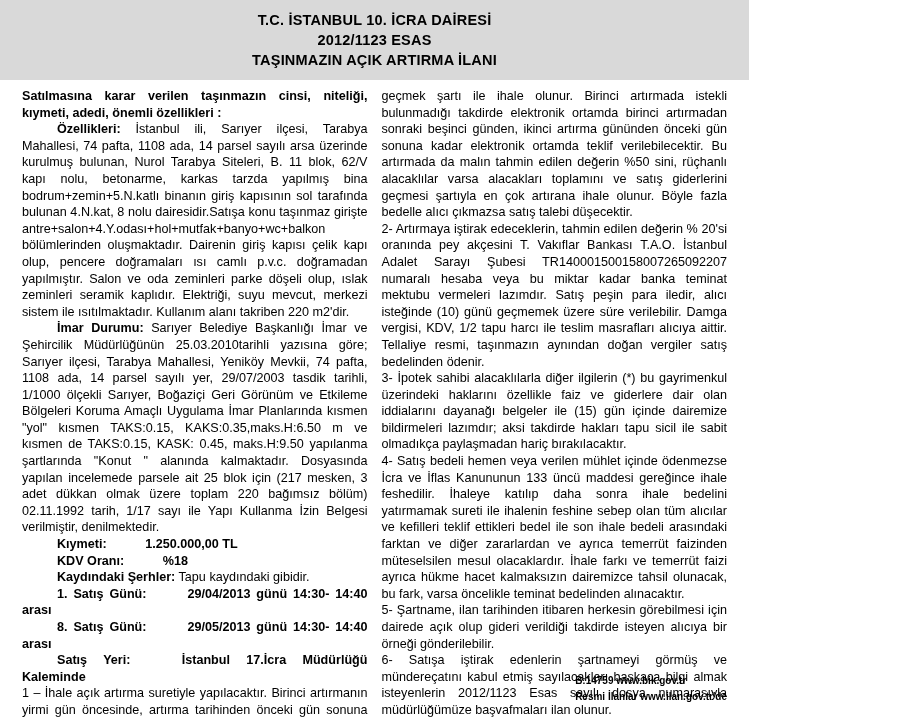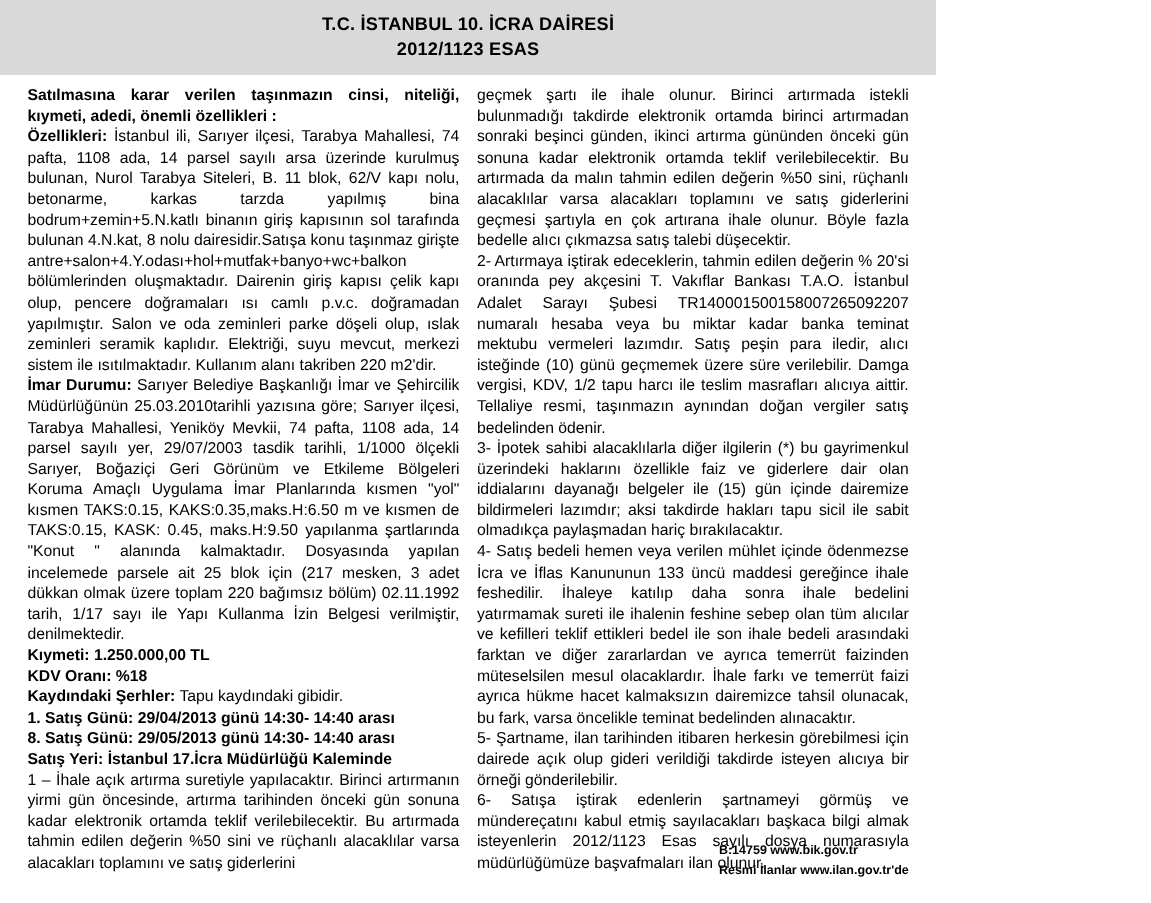--- a/index.html
+++ b/index.html
@@ -42,20 +42,21 @@
     width: 423px;
     font-size: 12.6px;
     line-height: 16.6px;
     text-align: justify;
   }
   .col p {
     margin: 0 0 0 0;
   }
   .b {
     font-weight: bold;
+    margin-left: 35px;
   }
   .blk {
     margin-bottom: 1px;
   }
   .footer {
     position: absolute;
     right: 22px;
     bottom: 17px;
     text-align: left;
     font-weight: bold;
@@ -64,20 +65,21 @@
   }
 </style>
 </head>
 <body>
 
 <div class="page">
 
   <div class="header">
     <div class="line">T.C. İSTANBUL 10. İCRA DAİRESİ</div>
     <div class="line">2012/1123 ESAS</div>
+    <div class="line">TAŞINMAZIN AÇIK ARTIRMA İLANI</div>
   </div>
 
   <div class="body-wrap">
 
     <div class="col">
       <p class="blk b">Satılmasına karar verilen taşınmazın cinsi, niteliği, kıymeti, adedi, önemli özellikleri :</p>
       <p class="blk"><span class="b">Özellikleri:</span><span> İstanbul ili, Sarıyer ilçesi, Tarabya Mahallesi, 74 pafta, 1108 ada, 14 parsel sayılı arsa üzerinde kurulmuş bulunan, Nurol Tarabya Siteleri, B. 11 blok, 62/V kapı nolu, betonarme, karkas tarzda yapılmış bina bodrum+zemin+5.N.katlı binanın giriş kapısının sol tarafında bulunan 4.N.kat, 8 nolu dairesidir.Satışa konu taşınmaz girişte antre+salon+4.Y.odası+hol+mutfak+banyo+wc+balkon   bölümlerinden oluşmaktadır. Dairenin giriş kapısı çelik kapı olup, pencere doğramaları ısı camlı p.v.c. doğramadan yapılmıştır. Salon ve oda zeminleri parke döşeli olup, ıslak zeminleri seramik kaplıdır. Elektriği, suyu mevcut, merkezi sistem ile ısıtılmaktadır. Kullanım alanı takriben 220 m2'dir.</span></p>
       <p class="blk"><span class="b">İmar Durumu:</span><span> Sarıyer Belediye Başkanlığı İmar ve Şehircilik Müdürlüğünün 25.03.2010tarihli yazısına göre; Sarıyer ilçesi, Tarabya Mahallesi, Yeniköy Mevkii, 74 pafta, 1108 ada, 14 parsel sayılı yer, 29/07/2003 tasdik tarihli, 1/1000 ölçekli Sarıyer, Boğaziçi Geri Görünüm ve Etkileme Bölgeleri Koruma Amaçlı Uygulama İmar Planlarında kısmen "yol" kısmen TAKS:0.15, KAKS:0.35,maks.H:6.50 m ve kısmen de TAKS:0.15, KASK: 0.45, maks.H:9.50 yapılanma şartlarında "Konut " alanında kalmaktadır. Dosyasında yapılan incelemede parsele ait 25 blok için (217 mesken, 3 adet dükkan olmak üzere toplam 220 bağımsız bölüm) 02.11.1992 tarih, 1/17 sayı ile Yapı Kullanma İzin Belgesi verilmiştir, denilmektedir.</span></p>
       <p class="blk"><span class="b">Kıymeti:</span><span class="b"> 1.250.000,00 TL</span></p>
       <p class="blk"><span class="b">KDV Oranı:</span><span class="b"> %18</span></p>

